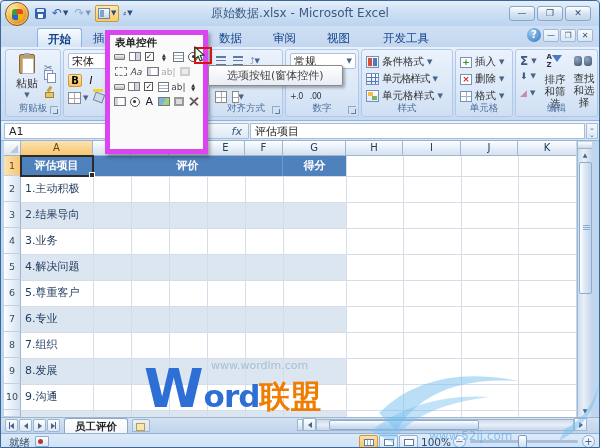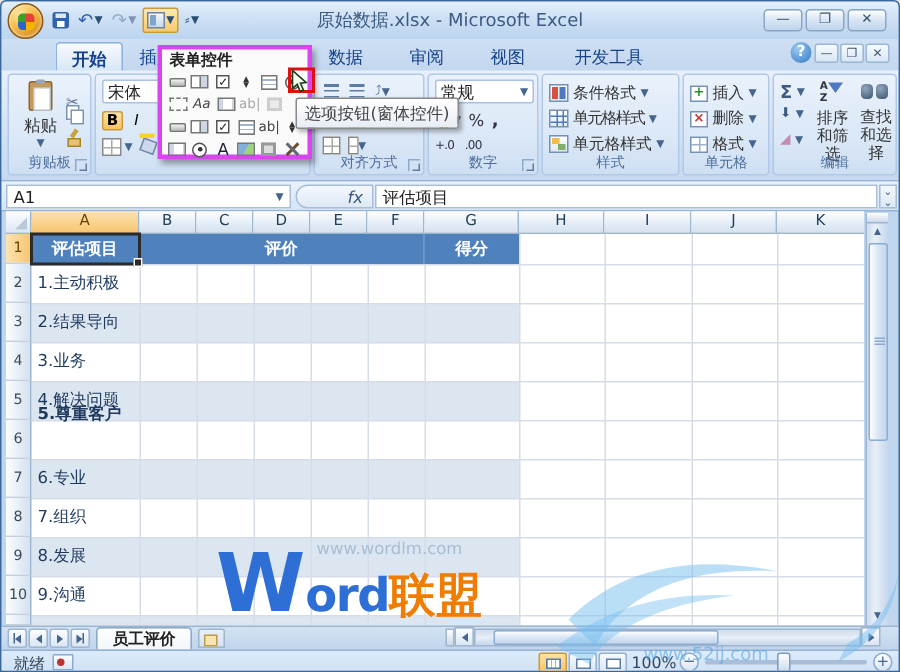--- a/index.html
+++ b/index.html
@@ -79,21 +79,21 @@
   .sumico{font-size:12px;color:#3b5a7e;font-weight:bold;}
   .azico{width:15px;height:16px;position:relative;font-size:7px;font-weight:bold;color:#334;}
   .azico .a{position:absolute;left:0;top:0;}
   .azico .z{position:absolute;left:0;bottom:0;}
   .azico .fun{position:absolute;right:0;top:2px;width:0;height:0;border-left:5px solid transparent;border-right:5px solid transparent;border-top:7px solid #4d79c0;}
   .bino{width:18px;height:13px;position:relative;}
   .bino:before,.bino:after{content:"";position:absolute;top:1px;width:8px;height:10px;background:radial-gradient(circle at 35% 30%,#8fa7c0,#3c536e);border-radius:3px;}
   .bino:before{left:0;} .bino:after{right:0;}
   .twoline{font-size:10.5px;color:#333;text-align:center;line-height:12px;width:40px;word-break:break-all;}
   
-  .panel{position:absolute;left:104px;top:29px;width:103px;height:76px;background:#fafafa;border:3px solid #d946ef;box-shadow:2px 3px 4px rgba(0,0,0,.35);z-index:30;}
+  .panel{position:absolute;left:104px;top:29px;width:103px;height:124px;background:#fafafa;border:5px solid #d946ef;box-shadow:2px 3px 4px rgba(0,0,0,.35);z-index:30;}
   .phdr{font-size:10.5px;font-weight:bold;color:#222;padding:1px 5px;height:14px;line-height:12px;}
   .crow{display:flex;gap:1px;padding:0 3px;height:15px;align-items:center;}
   .ci{width:15px;height:14px;display:flex;align-items:center;justify-content:center;font-size:9px;color:#444;}
   .i-bar{width:11px;height:6px;background:linear-gradient(#f2f2f2,#b9b9b9);border:1px solid #777;border-radius:1px;}
   .i-combo{width:12px;height:9px;background:#fff;border:1px solid #777;position:relative;}
   .i-combo:after{content:"";position:absolute;right:0;top:0;bottom:0;width:4px;background:#cdd6e2;border-left:1px solid #777;}
   .i-chk{width:9px;height:9px;border:1px solid #555;background:#fff;font-size:8px;line-height:8px;text-align:center;color:#222;}
   .i-spin{display:flex;flex-direction:column;font-size:5px;line-height:4px;color:#333;}
   .i-list{width:11px;height:10px;border:1px solid #777;background:repeating-linear-gradient(#fff 0 2px,#9fb3c8 2px 3px);}
   .i-opt{width:10px;height:10px;border:1px solid #555;border-radius:50%;background:#fff;position:relative;}
@@ -101,21 +101,21 @@
   .i-grp{width:12px;height:9px;border:1px dashed #777;}
   .i-scr{width:12px;height:9px;border:1px solid #777;background:linear-gradient(90deg,#cdd6e2 0 3px,#fff 3px 9px,#cdd6e2 9px);}
   .i-img{width:12px;height:9px;border:1px solid #777;background:linear-gradient(120deg,#7fb0e0 0 50%,#9ed27f 50%);}
   .i-tgl{width:10px;height:9px;border:2px solid #999;background:#ddd;}
   .i-more{width:11px;height:11px;position:relative;}
   .i-more:before,.i-more:after{content:"";position:absolute;left:5px;top:0;width:2px;height:11px;background:#6a4f2f;}
   .i-more:before{transform:rotate(45deg);}
   .i-more:after{transform:rotate(-45deg);background:#667;}
   .gray{opacity:.45;}
   .redbox{position:absolute;left:84px;top:12px;width:18px;height:17px;border:2px solid #dd1111;z-index:40;}
-  .tooltip{position:absolute;left:196px;top:64px;z-index:45;background:linear-gradient(#ffffff,#e8ecf5);border:1px solid #8a8a8a;border-radius:2px;box-shadow:2px 2px 3px rgba(0,0,0,.3);font-size:11px;color:#444;padding:2px 5px;white-space:nowrap;}
+  .tooltip{position:absolute;left:207px;top:64px;z-index:45;background:linear-gradient(#ffffff,#e8ecf5);border:1px solid #8a8a8a;border-radius:2px;box-shadow:2px 2px 3px rgba(0,0,0,.3);font-size:11px;color:#444;padding:2px 18px;white-space:nowrap;}
   .cursor{position:absolute;left:192px;top:45px;z-index:46;}
   
   .fbar{position:absolute;left:0;top:120px;width:100%;height:20px;background:linear-gradient(#e9f1fb,#d5e4f5);border-bottom:1px solid #95b3d7;display:flex;align-items:center;}
   .namebox{position:absolute;left:3px;top:2px;width:190px;height:16px;background:#fff;border:1px solid #a8bdd8;font-size:11px;color:#222;padding:0 4px;display:flex;justify-content:space-between;align-items:center;}
   .fxzone{position:absolute;left:196px;top:2px;width:52px;height:16px;background:linear-gradient(#f4f8fd,#dde9f6);border:1px solid #a8bdd8;border-radius:8px 0 0 8px;display:flex;align-items:center;justify-content:flex-end;padding-right:6px;font-size:11px;color:#3b5a7e;font-style:italic;}
   .fcontent{position:absolute;left:249px;top:2px;right:14px;height:16px;background:#fff;border:1px solid #a8bdd8;font-size:11px;color:#222;padding:0 4px;line-height:15px;}
   .fexpand{position:absolute;right:1px;top:2px;width:12px;height:16px;background:linear-gradient(#f4f8fd,#dde9f6);border:1px solid #a8bdd8;font-size:7px;color:#44658c;text-align:center;line-height:7px;padding-top:1px;}
   
   .sheet{position:absolute;left:3px;top:140px;width:572px;height:276px;background:#fff;}
   .colhdr{position:absolute;left:0;top:0;width:572px;height:15px;display:flex;}
@@ -469,21 +469,21 @@
       <div class="hcell" style="width:72px;">评估项目</div>
       <div class="hcell" style="width:190px;">评价</div>
       <div class="hcell" style="width:63px;border-right:none;">得分</div>
     </div>
     <div class="selbox"></div>
 
     <div class="item" style="top:35px;">1.主动积极</div>
     <div class="item" style="top:61px;">2.结果导向</div>
     <div class="item" style="top:87px;">3.业务</div>
     <div class="item" style="top:113px;">4.解决问题</div>
-    <div class="item" style="top:122px;font-weight:bold;">5.尊重客户</div>
+    <div class="item" style="top:139px;">5.尊重客户</div>
     <div class="item" style="top:165px;">6.专业</div>
     <div class="item" style="top:191px;">7.组织</div>
     <div class="item" style="top:217px;">8.发展</div>
     <div class="item" style="top:243px;">9.沟通</div>
 
     <div class="wm-center">
       <div class="wm-url">www.wordlm.com</div>
       <div class="wm-text">
         <span class="wm-w">W</span>
           <span class="wm-ord">ord</span>

